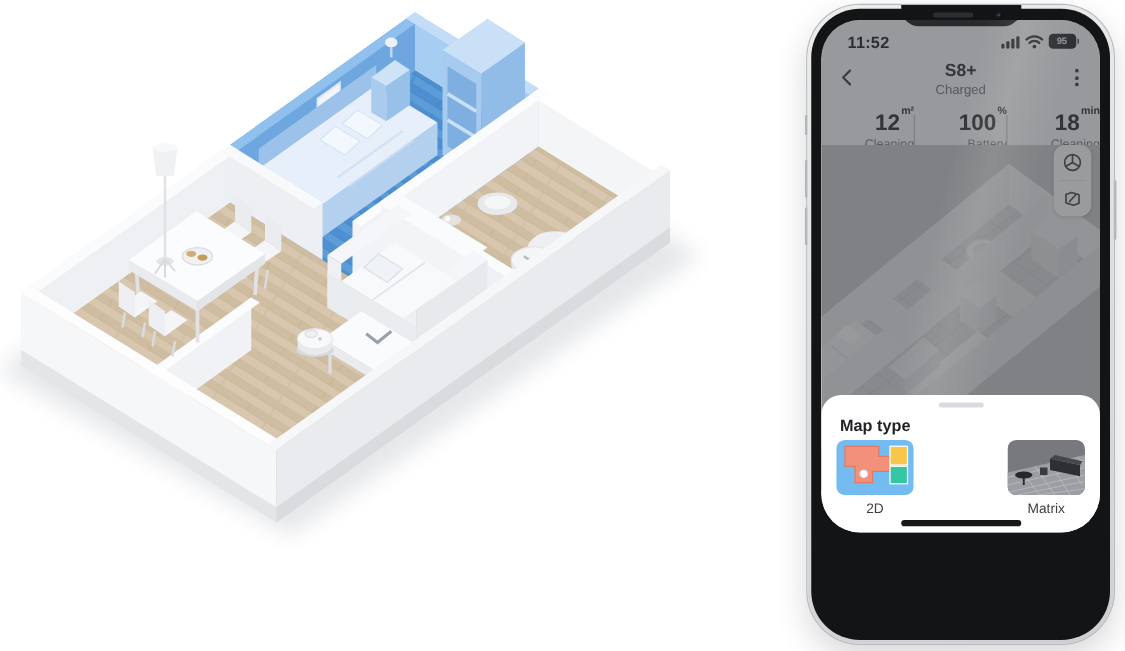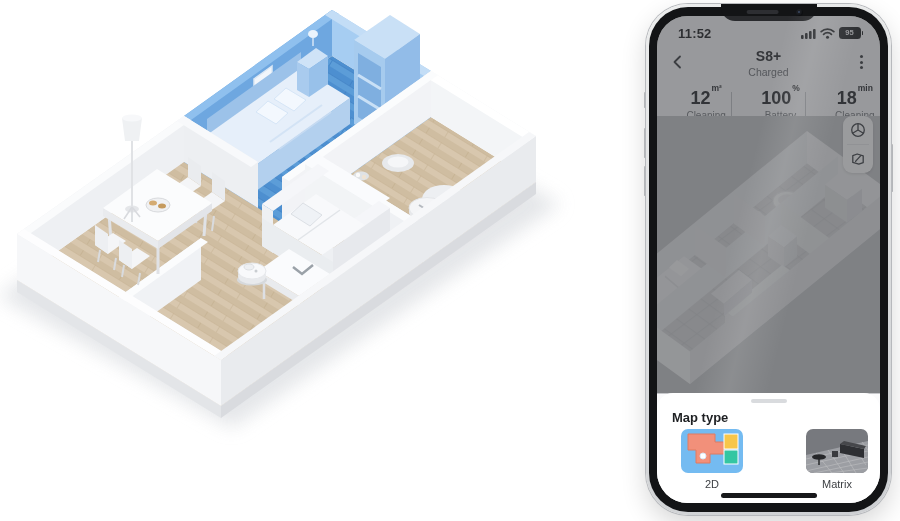--- a/index.html
+++ b/index.html
@@ -5,21 +5,21 @@
   html,body{margin:0;padding:0;background:#ffffff;}
   #stage{position:relative;width:900px;height:521px;background:#ffffff;overflow:hidden;
          font-family:"Liberation Sans","DejaVu Sans",sans-serif;}
   svg{display:block;}
   
   .phone{position:absolute;left:646px;top:4px;width:245px;height:511px;}
   .phone-frame{position:absolute;inset:0;border-radius:42px;
      background:linear-gradient(160deg,#eceded,#cdcfd2);
      box-shadow:0 0 0 1px #b7b9bd,0 10px 26px rgba(0,0,0,.16);}
   .bezel{position:absolute;inset:3px;border-radius:39px;background:#131416;}
-  .screen{position:absolute;left:11px;top:12px;width:223px;height:487px;border-radius:31px;
+  .screen{position:absolute;left:11px;top:12px;width:223px;height:410px;border-radius:31px;
      background:#fbfbfc;overflow:hidden;}
   .side-btn{position:absolute;background:#c7c9cc;border-radius:2px;box-shadow:inset 0 0 1px #9a9ca0;}
   
   .statusbar{position:absolute;top:0;left:0;right:0;height:30px;display:flex;align-items:center;
      justify-content:space-between;padding:4px 17px 0 21px;box-sizing:border-box;}
   .time{font-size:13px;font-weight:bold;color:#1b1c1f;letter-spacing:.2px;}
   .sb-icons{display:flex;align-items:center;gap:4px;}
   .battery{width:22px;height:11.5px;background:#1f2023;border-radius:3.5px;color:#f0f1f3;
      font-size:7.5px;font-weight:bold;text-align:center;line-height:11.5px;}
   .batt-nub{width:1.5px;height:4px;background:#1f2023;border-radius:1px;margin-left:-3px;}
@@ -34,42 +34,42 @@
   .app-header{position:absolute;top:30px;left:0;right:0;height:36px;}
   .back{position:absolute;left:10px;top:6px;width:20px;height:20px;display:flex;align-items:center;justify-content:center;}
   .htitles{position:absolute;left:0;right:0;top:2px;text-align:center;}
   .htitle{font-size:14px;font-weight:600;color:#2a2c30;}
   .hsub{font-size:10.5px;color:#6e7176;margin-top:2px;}
   .kebab{position:absolute;right:12px;top:8px;width:14px;height:16px;display:flex;flex-direction:column;
      align-items:center;justify-content:center;gap:2.2px;}
   .kebab b{width:3px;height:3px;border-radius:50%;background:#393c40;}
   
   .stats{position:absolute;top:68px;left:0;right:0;height:42px;display:flex;}
-  .stat{flex:1;text-align:center;padding-left:24px;}
+  .stat{flex:1;text-align:right;padding-left:24px;}
   .stat-val{font-size:18px;font-weight:bold;color:#26282c;line-height:20px;}
   .stat-val sup{font-size:8.5px;font-weight:bold;position:relative;top:-6px;margin-left:1px;}
   .stat-lab{font-size:10px;color:#76797e;margin-top:2px;}
   .stat-div{position:absolute;top:8px;width:1px;height:26px;background:#c3c5c8;}
   
   .phone-map{position:absolute;top:100px;left:0;width:223px;height:278px;}
   .btn-card{position:absolute;top:100px;right:7px;width:30px;height:57px;background:#ffffff;
      border-radius:9px;box-shadow:0 1px 3px rgba(0,0,0,.12);display:flex;flex-direction:column;z-index:3;}
   .map-btn{flex:1;display:flex;align-items:center;justify-content:center;}
   .btn-div{height:1px;background:#ececee;margin:0 4px;}
   .scrim{position:absolute;top:0;left:0;right:0;height:377px;background:rgba(62,64,68,.52);z-index:5;}
   .glare{position:absolute;top:-30px;left:86px;width:72px;height:430px;z-index:6;pointer-events:none;
      transform:rotate(14deg);
      background:linear-gradient(to right,rgba(255,255,255,0),rgba(255,255,255,.10) 45%,rgba(255,255,255,0));}
   
   .sheet{position:absolute;left:0;right:0;bottom:0;height:110px;background:#ffffff;
      border-radius:16px 16px 0 0;z-index:10;margin-top:36px;}
   .handle{position:absolute;top:6px;left:50%;transform:translateX(-50%);width:36px;height:4px;
      border-radius:2px;background:#d9dbde;}
   .sheet-title{position:absolute;top:17px;left:15px;font-size:13px;font-weight:bold;color:#1e2023;}
-  .options{position:absolute;top:34px;left:22px;right:10px;display:flex;justify-content:space-between;}
+  .options{position:absolute;top:34px;left:10px;right:10px;display:flex;justify-content:space-between;}
   .option{display:flex;flex-direction:column;align-items:center;gap:3px;}
   .thumb-wrap{padding:2px;border-radius:10px;}
   .thumb-wrap.selected{background:#fff;box-shadow:0 0 0 2px var(--accent,#3a7bf2);}
   .thumb{width:62px;height:44px;border-radius:7px;overflow:hidden;display:block;}
   .opt-label{font-size:11px;color:#3c3f43;}
   .home-bar{position:absolute;bottom:5px;left:50%;transform:translateX(-50%);width:96px;height:5px;
      border-radius:3px;background:#17181a;}
 </style>
 </head>
 <body>

